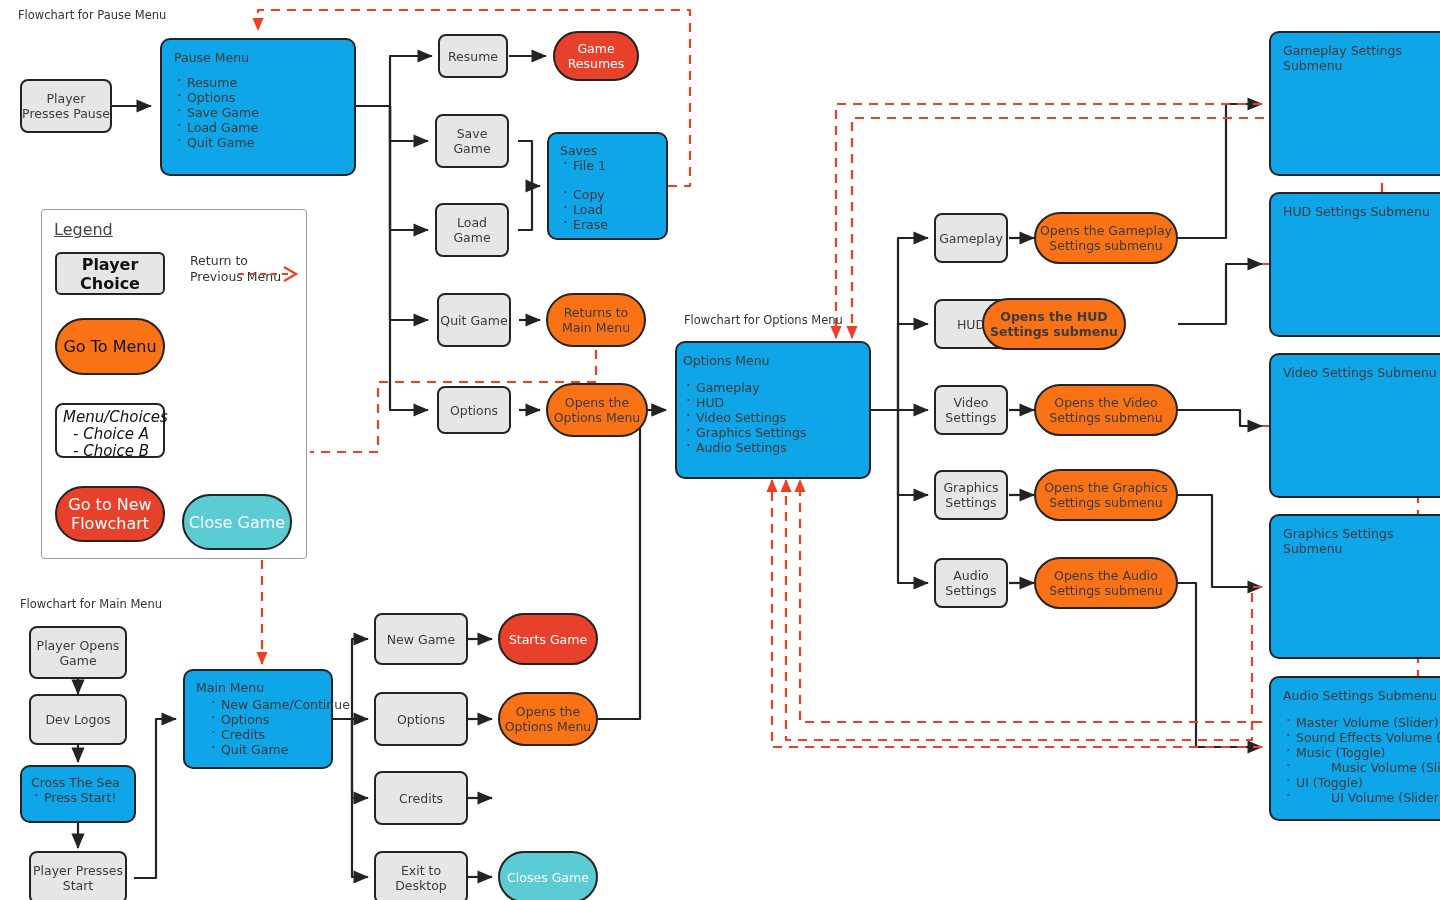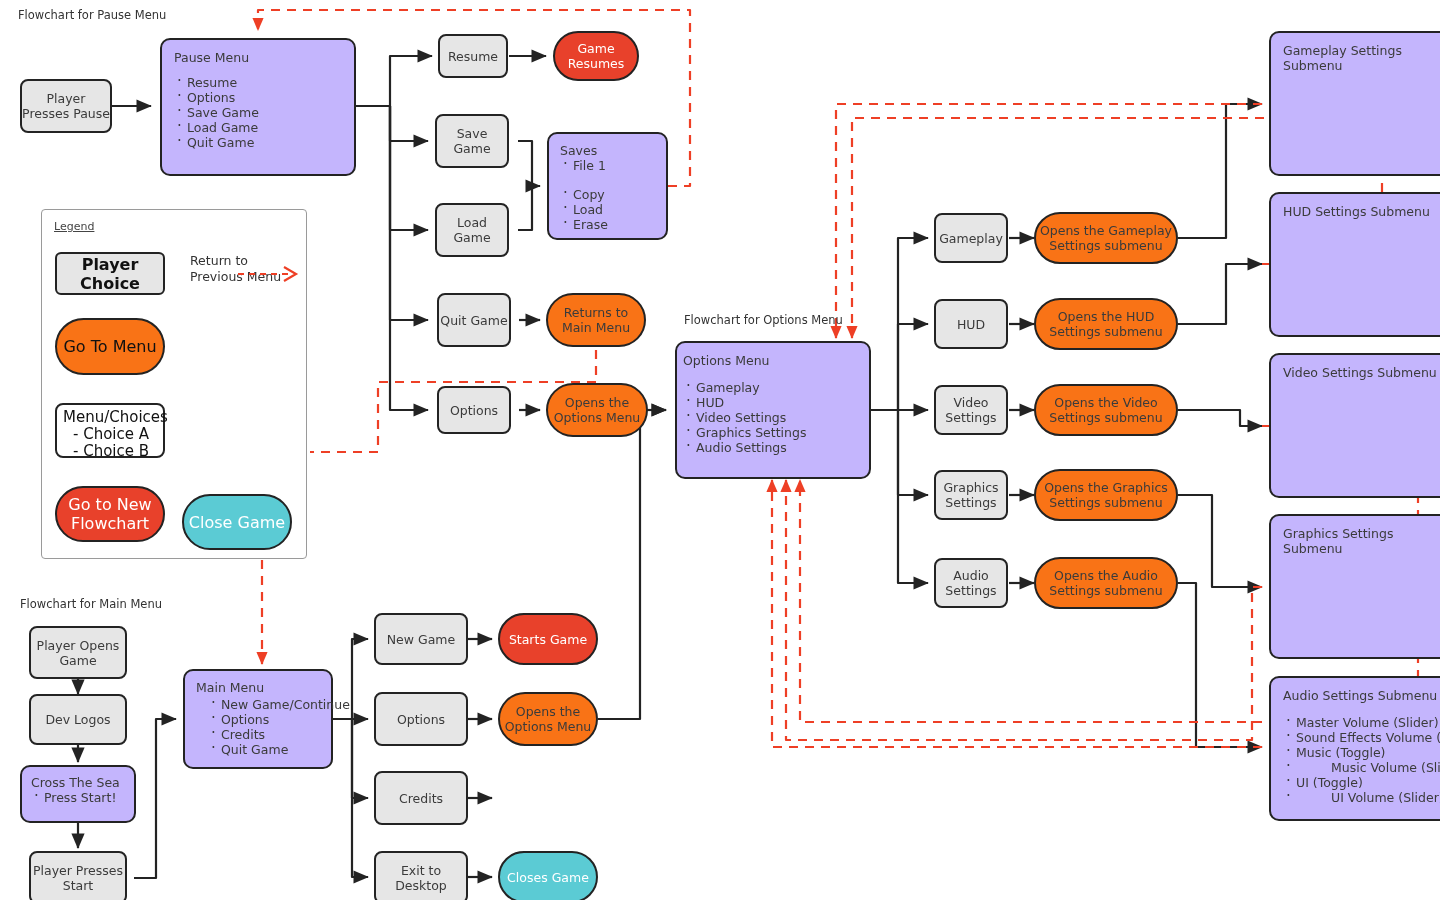--- a/index.html
+++ b/index.html
@@ -4,38 +4,38 @@
 <style>
   html,body{margin:0;padding:0;background:#ffffff;}
   body{width:1440px;height:900px;position:relative;overflow:hidden;
        font-family:"DejaVu Sans","Liberation Sans",sans-serif;color:#333333;}
   #canvas{position:absolute;left:0;top:0;width:1440px;height:900px;border-radius:13px;}
   svg.wires{position:absolute;left:0;top:0;width:1440px;height:900px;pointer-events:none;}
   .node{position:absolute;box-sizing:border-box;border:2px solid #232323;
         display:flex;flex-direction:column;align-items:center;justify-content:center;
         text-align:center;font-size:12.5px;line-height:15px;color:#3b3b3b;}
   .proc{background:#e6e6e6;border-radius:8px;}
-  .menu{background:#c4b5fd;border-radius:10px;align-items:flex-start;justify-content:flex-start;}
+  .menu{background:#0ea5e9;border-radius:10px;align-items:flex-start;justify-content:flex-start;}
   .pill{border-radius:999px;}
   .pill.yellow{background:#f97316;}
   .pill.red{background:#e8412b;color:#ffffff;}
   .pill.teal{background:#5bcbd4;color:#ffffff;}
   .sectitle{position:absolute;font-size:11.5px;color:#333;white-space:nowrap;}
   .menu .mtitle{font-size:12.5px;color:#3b3b3b;text-align:left;}
   .menu ul{margin:0;padding:0;list-style:none;text-align:left;}
   .menu ul li{position:relative;padding-left:13px;font-size:12.5px;line-height:15px;color:#3b3b3b;white-space:nowrap;}
   .menu ul li:before{content:"\00B7";position:absolute;left:3px;top:-1px;font-size:15px;color:#3b3b3b;}
   .legendbox{position:absolute;border:1px solid #9a9a9a;border-radius:4px;background:#fff;}
-  .legendlabel{position:absolute;font-size:11px;color:#444;text-decoration:underline;}
+  .legendlabel{position:absolute;font-size:16px;color:#444;text-decoration:underline;}
   .legnode{position:absolute;box-sizing:border-box;border:2px solid #232323;
         display:flex;flex-direction:column;align-items:center;justify-content:center;
         text-align:center;font-size:16px;line-height:19px;color:#111;}
   .legtext{position:absolute;font-size:12.5px;line-height:16px;color:#333;}
   .legchoice{position:absolute;box-sizing:border-box;border:2px solid #232323;border-radius:8px;
-             background:#fff;font-size:15px;line-height:17px;color:#111;padding:4px 6px;text-align:left;}
+             background:#fff;font-size:15px;line-height:17px;color:#111;padding:4px 6px;text-align:left;font-style:italic;}
 </style>
 </head>
 <body>
 
 <div id="canvas">
 
   <svg class="wires" viewBox="0 0 1440 900">
     <defs>
       <marker id="ah" markerWidth="8" markerHeight="8" refX="6.6" refY="3" orient="auto" markerUnits="strokeWidth">
         <path d="M0,0 L7,3 L0,6 z" fill="#232323"></path>
@@ -222,21 +222,21 @@
   <div class="node proc" style="left:934px;top:213px;width:74px;height:50px;">
     <span>Gameplay</span>
   </div>
   <div class="node pill yellow" style="left:1034px;top:212px;width:144px;height:52px;">
     <span>Opens the Gameplay Settings submenu</span>
   </div>
 
   <div class="node proc" style="left:934px;top:299px;width:74px;height:50px;">
     <span>HUD</span>
   </div>
-  <div class="node pill yellow" style="left:1034px;top:298px;width:144px;height:52px;">
+  <div class="node pill yellow" style="left:982px;top:298px;width:144px;height:52px;font-weight:bold;">
     <span>Opens the HUD Settings submenu</span>
   </div>
 
   <div class="node proc" style="left:934px;top:385px;width:74px;height:50px;">
     <span>Video Settings</span>
   </div>
   <div class="node pill yellow" style="left:1034px;top:384px;width:144px;height:52px;">
     <span>Opens the Video Settings submenu</span>
   </div>
 

